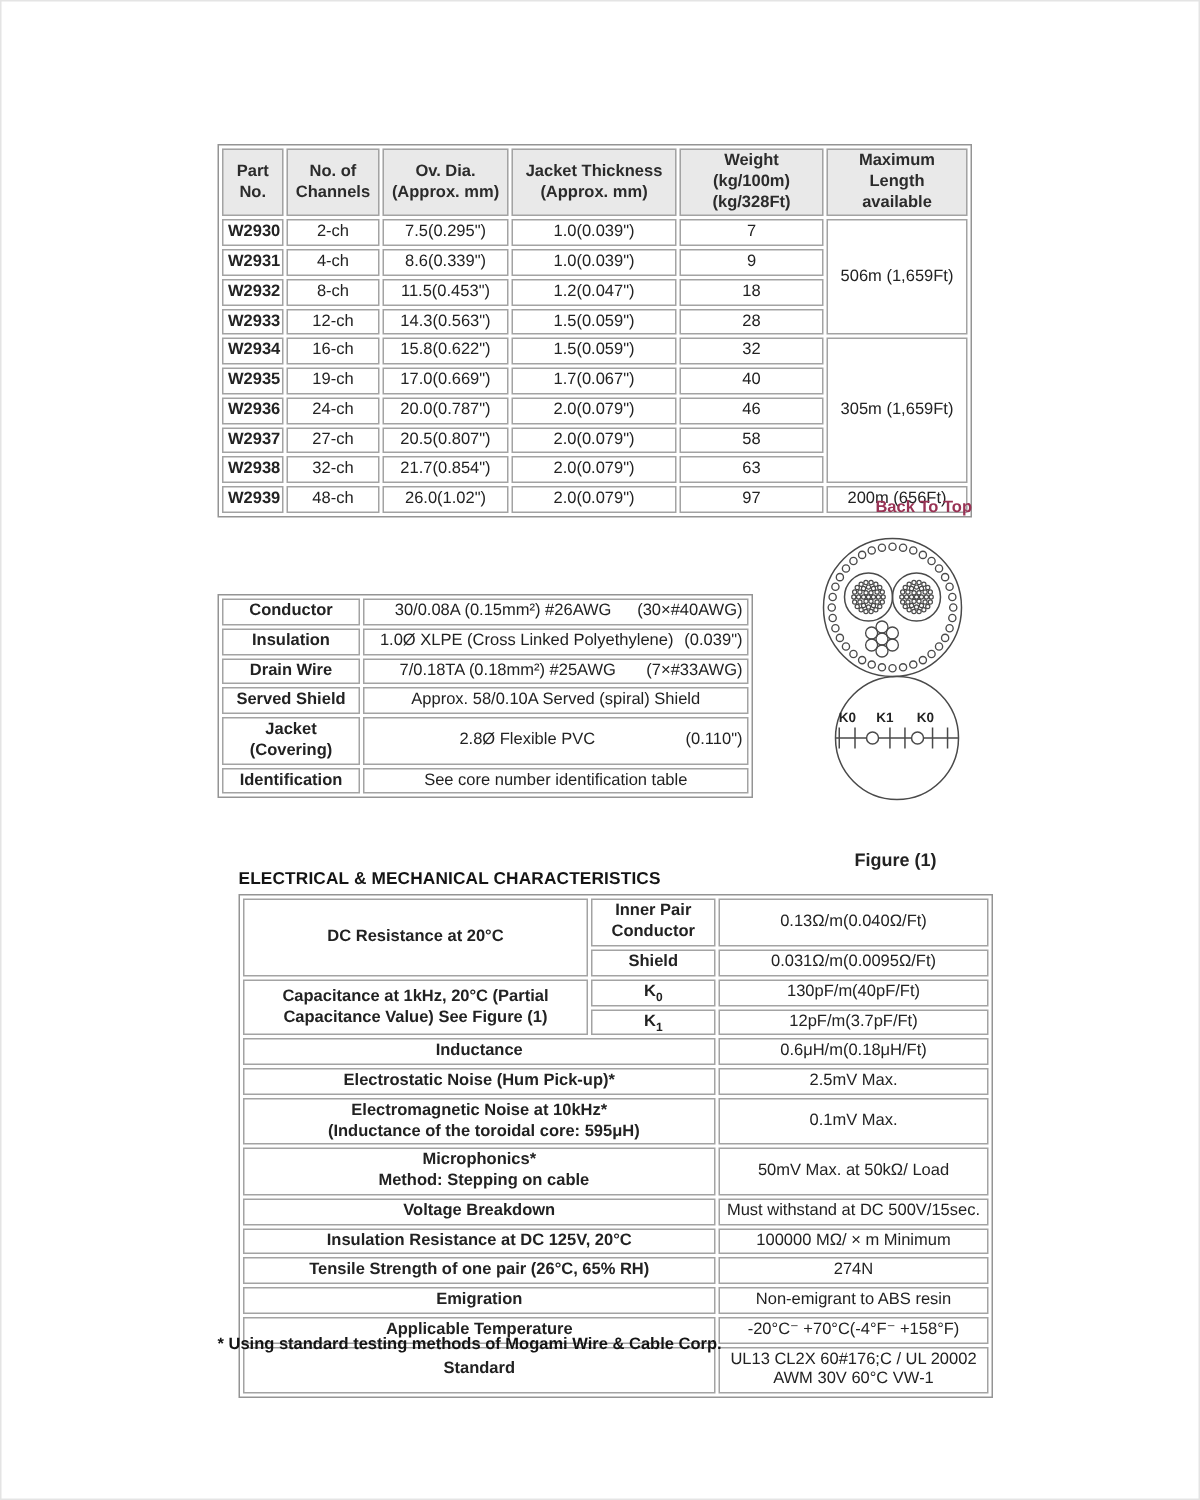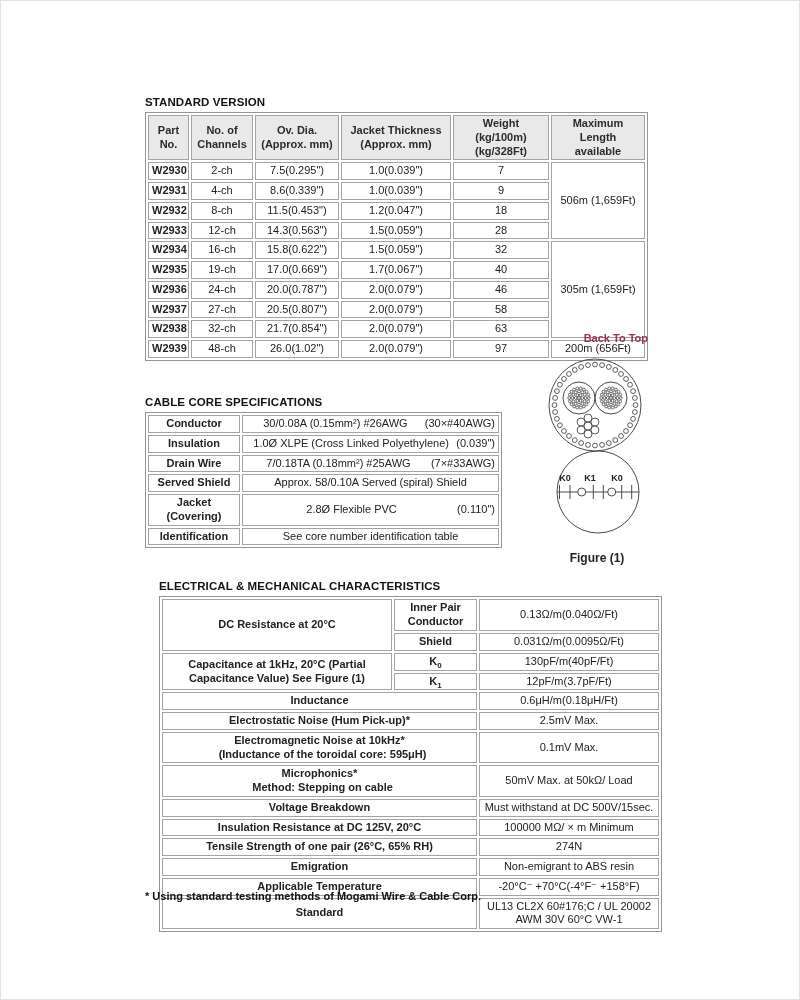--- a/index.html
+++ b/index.html
@@ -15,32 +15,31 @@
   table.spec th{background:#e9e9e9;font-weight:bold;text-align:center;white-space:pre-line;color:#2b2b2b;}
   table.spec td{background:#fff;text-align:center;white-space:pre-line;color:#222;}
   td.lbl{background:#e9e9e9;font-weight:bold;text-align:left;color:#2b2b2b;}
   td.part{font-weight:bold;color:#1a1a1a;}
   td.val2{text-align:left;}
   td.val2 .vr{float:right;}
   sub{font-size:8px;line-height:0;}
   #back-to-top{position:absolute;left:537px;top:332px;width:111px;text-align:right;
        font-size:11px;font-weight:bold;text-decoration:none;cursor:pointer;}
   #figure-wrap{position:absolute;left:535px;top:353px;width:124px;}
-  #figure-caption{text-align:center;font-weight:bold;font-size:12px;margin-top:9px;color:#222;}
+  #figure-caption{text-align:center;font-weight:bold;font-size:12px;margin-top:23px;color:#222;}
   svg .ln{fill:none;stroke:#4a4a4a;stroke-width:1;}
   svg text{font-family:"Liberation Sans","DejaVu Sans",sans-serif;font-size:9px;font-weight:bold;fill:#222;}
   #footnote{position:absolute;left:145px;top:890px;font-size:11px;font-weight:bold;color:#141414;}
 </style>
 </head>
 <body>
 
 <div class="page-frame"></div>
 
 <section class="sec" style="left:145px;top:96px;">
-  <div class="sec-title">STANDARD VERSION</div>
   <table class="spec" id="t1" style="width:503px;">
     <colgroup>
       <col style="width:41px">
         <col style="width:62px">
         <col style="width:84px">
       <col style="width:110px">
         <col style="width:96px">
         <col>
     </colgroup>
     <thead>
@@ -280,21 +279,20 @@
     <circle class="ln" cx="46.7" cy="139" r="4" fill="#fff" style="fill:#fff;"></circle>
     <circle class="ln" cx="76.7" cy="139" r="4" fill="#fff" style="fill:#fff;"></circle>
     <text x="30" y="128" text-anchor="middle">K0</text>
     <text x="55" y="128" text-anchor="middle">K1</text>
     <text x="82" y="128" text-anchor="middle">K0</text>
   </svg>
   <div id="figure-caption">Figure (1)</div>
 </div>
 
 <section class="sec" style="left:145px;top:396px;">
-  <div class="sec-title">CABLE CORE SPECIFICATIONS</div>
   <table class="spec" id="t2" style="width:357px;">
     <colgroup>
         <col style="width:92px">
         <col>
       </colgroup>
     <tbody>
         <tr style="height: 17px;">
           <td class="lbl">Conductor</td>
           <td class="val2"><span>30/0.08A (0.15mm²) #26AWG</span><span class="vr">(30×#40AWG)</span></td>
         </tr>

